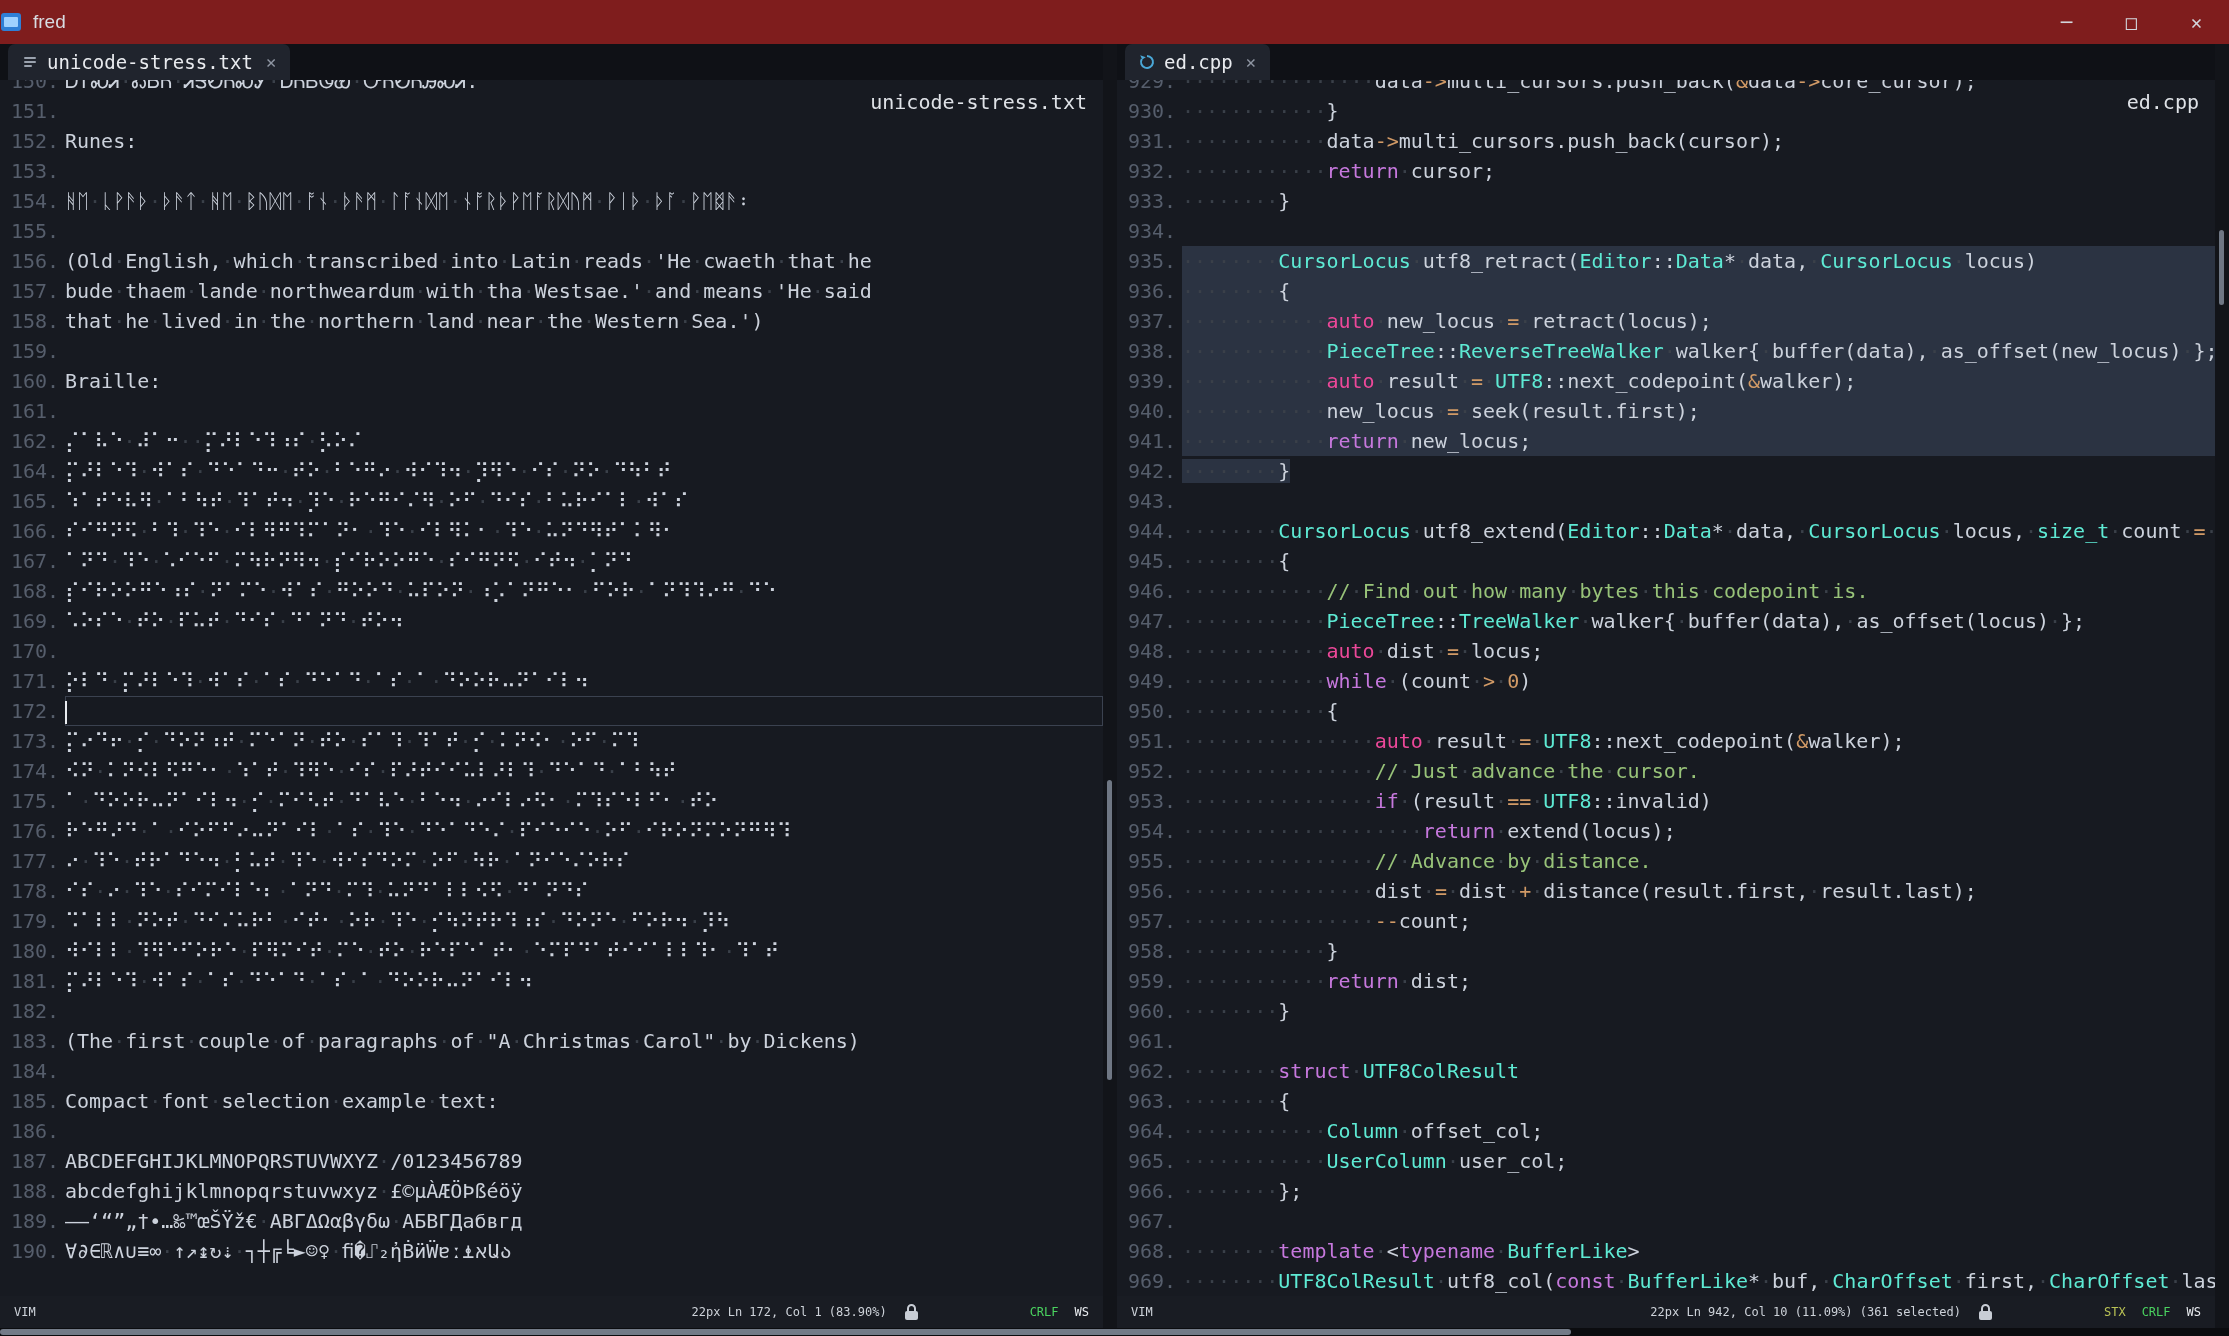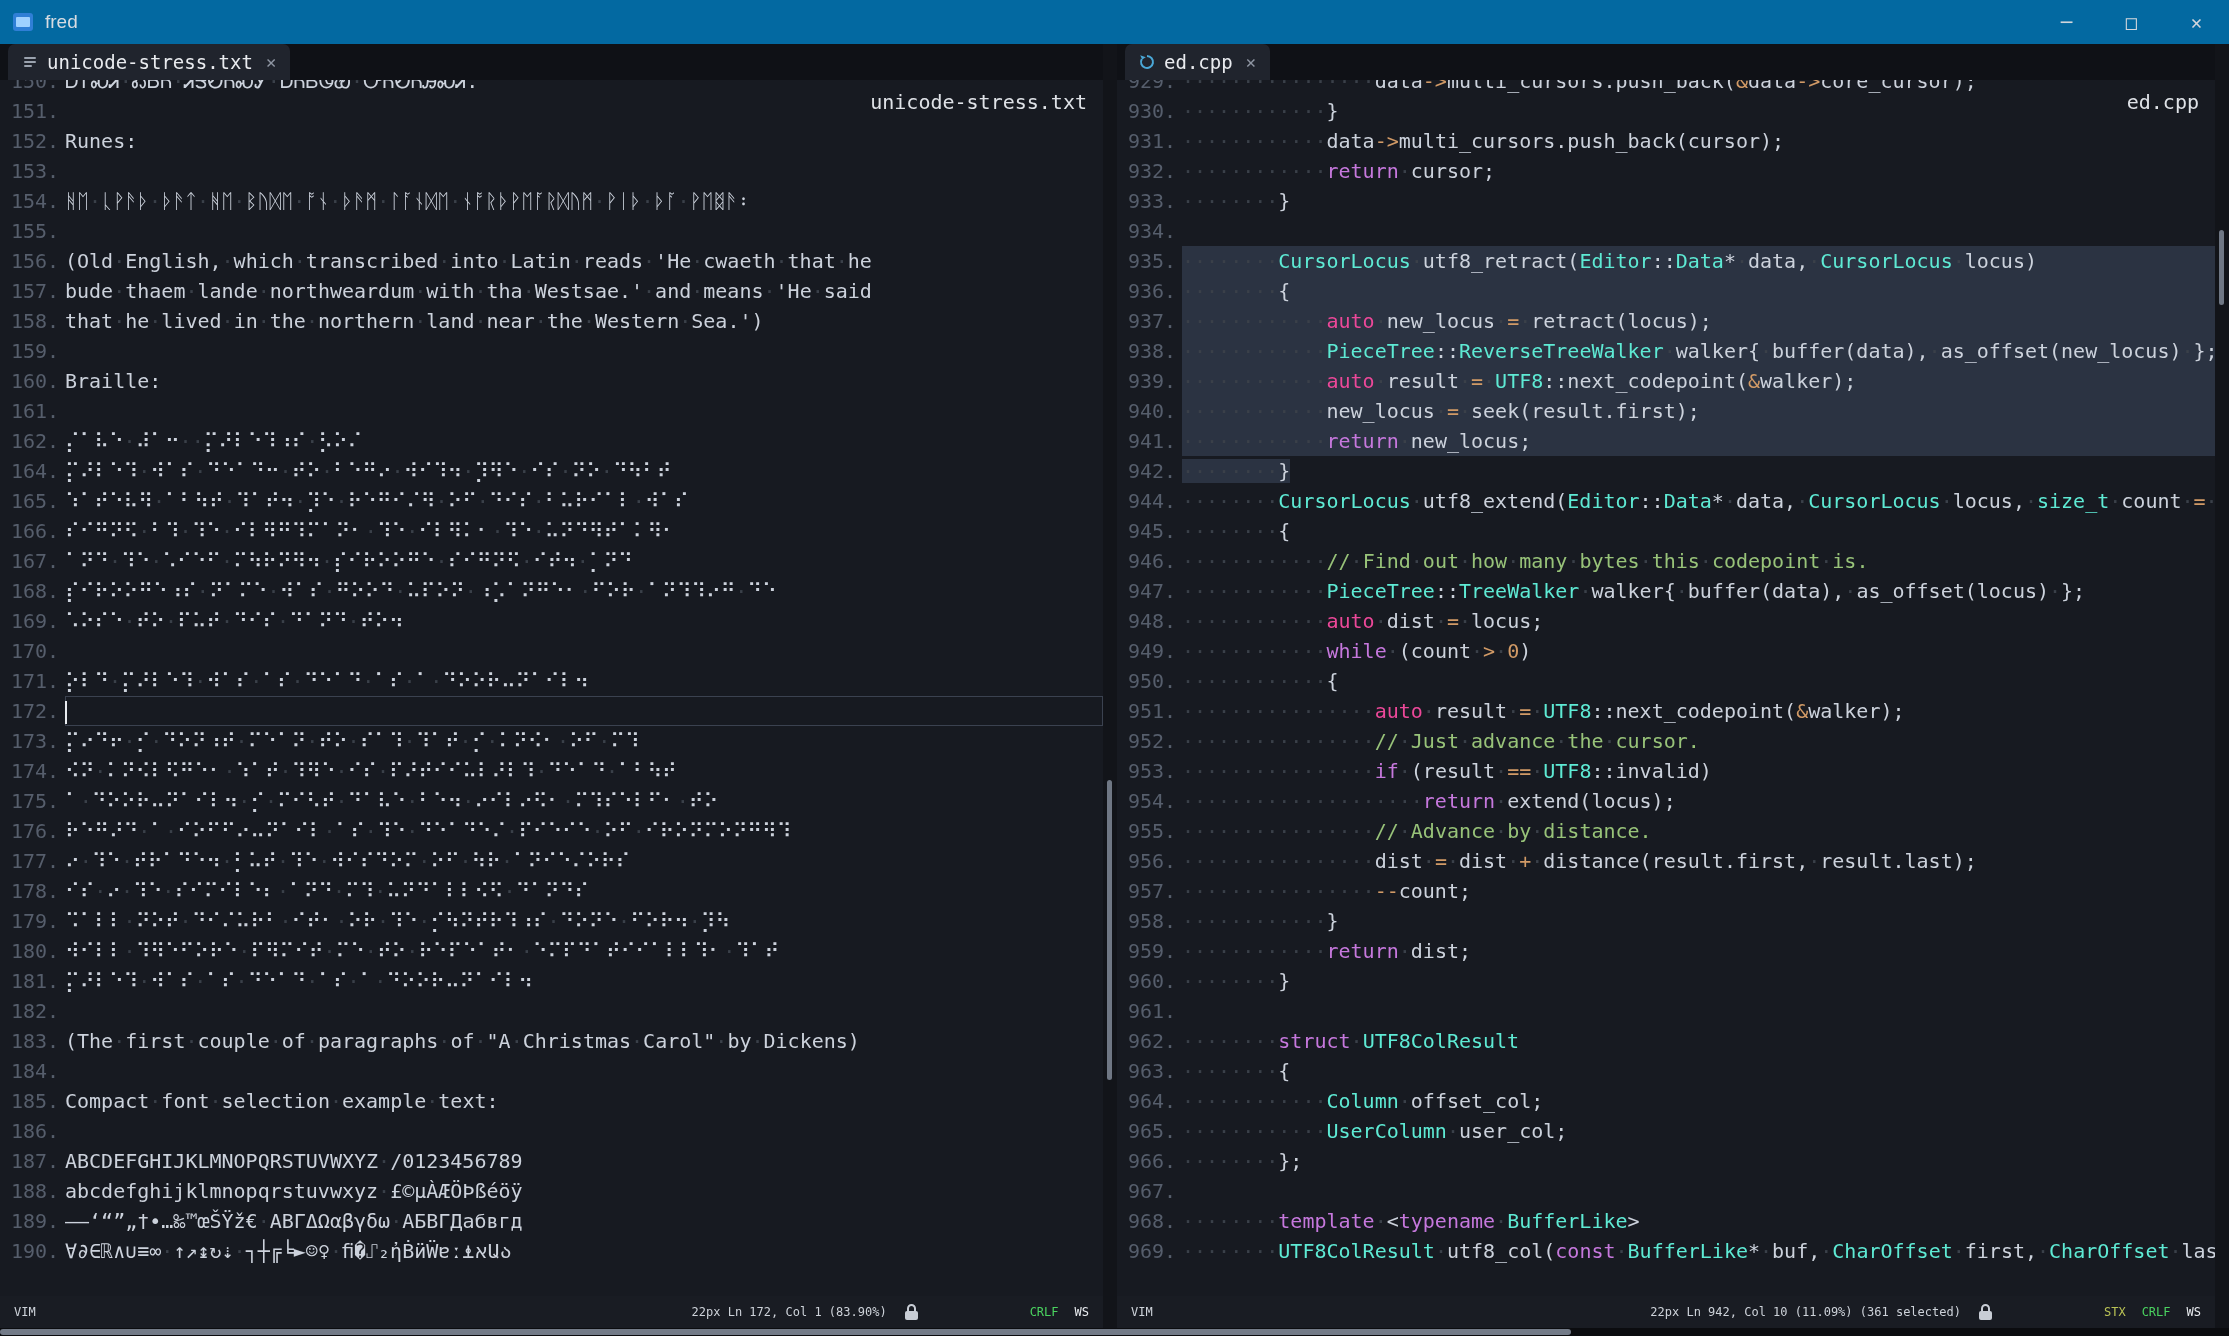--- a/index.html
+++ b/index.html
@@ -2,21 +2,21 @@
 <html><head>
 <meta charset="utf-8">
 <style>
   * { margin:0; padding:0; box-sizing:border-box; }
   html,body { width:2229px; height:1336px; overflow:hidden; background:#0b0c0f; }
   body { font-family:"DejaVu Sans Mono","DejaVu Sans",monospace; }
 
   .window { width:2229px; height:1336px; display:flex; flex-direction:column; background:#0b0c0f; }
 
   
-  .titlebar { height:44px; background:#0369a1; display:flex; align-items:center; padding-left:12px;
+  .titlebar { height:44px; background:#7f1d1d; display:flex; align-items:center; 
               color:#d5d9df; font-family:"Liberation Sans",sans-serif; font-size:19px; flex:none; }
   .app-icon { width:22px; height:22px; display:inline-flex; margin-right:11px; }
   .app-title { color:#d8dce2; }
   .win-controls { margin-left:auto; display:flex; height:100%; }
   .win-btn { width:65px; height:100%; display:flex; align-items:center; justify-content:center;
              color:#d2d6dc; font-size:19px; font-family:"DejaVu Sans Mono",monospace; }
 
   
   .workspace { height:1284px; display:flex; flex:none; }
   .pane { display:flex; flex-direction:column; min-width:0; }
@@ -194,20 +194,21 @@
             <div class="line"><span class="lnum">933.</span><span class="lcontent"><span class="tk-w">········</span><span class="tk-p">}</span></span></div>
             <div class="line"><span class="lnum">934.</span><span class="lcontent"></span></div>
             <div class="line line-sel"><span class="lnum">935.</span><span class="lcontent"><span class="tk-w">········</span><span class="tk-t">CursorLocus</span><span class="tk-w">·</span><span class="tk-p">utf8_retract(</span><span class="tk-t">Editor</span><span class="tk-p">::</span><span class="tk-t">Data</span><span class="tk-p">*</span><span class="tk-w">·</span><span class="tk-p">data,</span><span class="tk-w">·</span><span class="tk-t">CursorLocus</span><span class="tk-w">·</span><span class="tk-p">locus)</span></span></div>
             <div class="line line-sel"><span class="lnum">936.</span><span class="lcontent"><span class="tk-w">········</span><span class="tk-p">{</span></span></div>
             <div class="line line-sel"><span class="lnum">937.</span><span class="lcontent"><span class="tk-w">············</span><span class="tk-a">auto</span><span class="tk-w">·</span><span class="tk-p">new_locus</span><span class="tk-w">·</span><span class="tk-o">=</span><span class="tk-w">·</span><span class="tk-p">retract(locus);</span></span></div>
             <div class="line line-sel"><span class="lnum">938.</span><span class="lcontent"><span class="tk-w">············</span><span class="tk-t">PieceTree</span><span class="tk-p">::</span><span class="tk-t">ReverseTreeWalker</span><span class="tk-w">·</span><span class="tk-p">walker{</span><span class="tk-w">·</span><span class="tk-p">buffer(data),</span><span class="tk-w">·</span><span class="tk-p">as_offset(new_locus)</span><span class="tk-w">·</span><span class="tk-p">};</span></span></div>
             <div class="line line-sel"><span class="lnum">939.</span><span class="lcontent"><span class="tk-w">············</span><span class="tk-a">auto</span><span class="tk-w">·</span><span class="tk-p">result</span><span class="tk-w">·</span><span class="tk-o">=</span><span class="tk-w">·</span><span class="tk-t">UTF8</span><span class="tk-p">::next_codepoint(</span><span class="tk-o">&amp;</span><span class="tk-p">walker);</span></span></div>
             <div class="line line-sel"><span class="lnum">940.</span><span class="lcontent"><span class="tk-w">············</span><span class="tk-p">new_locus</span><span class="tk-w">·</span><span class="tk-o">=</span><span class="tk-w">·</span><span class="tk-p">seek(result.first);</span></span></div>
             <div class="line line-sel"><span class="lnum">941.</span><span class="lcontent"><span class="tk-w">············</span><span class="tk-k">return</span><span class="tk-w">·</span><span class="tk-p">new_locus;</span></span></div>
             <div class="line"><span class="lnum">942.</span><span class="lcontent"><span class="selspan"><span class="tk-w">········</span><span class="tk-p">}</span></span></span></div>
+            <div class="line"><span class="lnum">943.</span><span class="lcontent"></span></div>
             <div class="line"><span class="lnum">944.</span><span class="lcontent"><span class="tk-w">········</span><span class="tk-t">CursorLocus</span><span class="tk-w">·</span><span class="tk-p">utf8_extend(</span><span class="tk-t">Editor</span><span class="tk-p">::</span><span class="tk-t">Data</span><span class="tk-p">*</span><span class="tk-w">·</span><span class="tk-p">data,</span><span class="tk-w">·</span><span class="tk-t">CursorLocus</span><span class="tk-w">·</span><span class="tk-p">locus,</span><span class="tk-w">·</span><span class="tk-t">size_t</span><span class="tk-w">·</span><span class="tk-p">count</span><span class="tk-w">·</span><span class="tk-o">=</span><span class="tk-w">·</span></span></div>
             <div class="line"><span class="lnum">945.</span><span class="lcontent"><span class="tk-w">········</span><span class="tk-p">{</span></span></div>
             <div class="line"><span class="lnum">946.</span><span class="lcontent"><span class="tk-w">············</span><span class="tk-c">//</span><span class="tk-w">·</span><span class="tk-c">Find</span><span class="tk-w">·</span><span class="tk-c">out</span><span class="tk-w">·</span><span class="tk-c">how</span><span class="tk-w">·</span><span class="tk-c">many</span><span class="tk-w">·</span><span class="tk-c">bytes</span><span class="tk-w">·</span><span class="tk-c">this</span><span class="tk-w">·</span><span class="tk-c">codepoint</span><span class="tk-w">·</span><span class="tk-c">is.</span></span></div>
             <div class="line"><span class="lnum">947.</span><span class="lcontent"><span class="tk-w">············</span><span class="tk-t">PieceTree</span><span class="tk-p">::</span><span class="tk-t">TreeWalker</span><span class="tk-w">·</span><span class="tk-p">walker{</span><span class="tk-w">·</span><span class="tk-p">buffer(data),</span><span class="tk-w">·</span><span class="tk-p">as_offset(locus)</span><span class="tk-w">·</span><span class="tk-p">};</span></span></div>
             <div class="line"><span class="lnum">948.</span><span class="lcontent"><span class="tk-w">············</span><span class="tk-a">auto</span><span class="tk-w">·</span><span class="tk-p">dist</span><span class="tk-w">·</span><span class="tk-o">=</span><span class="tk-w">·</span><span class="tk-p">locus;</span></span></div>
             <div class="line"><span class="lnum">949.</span><span class="lcontent"><span class="tk-w">············</span><span class="tk-k">while</span><span class="tk-w">·</span><span class="tk-p">(count</span><span class="tk-w">·</span><span class="tk-o">&gt;</span><span class="tk-w">·</span><span class="tk-n">0</span><span class="tk-p">)</span></span></div>
             <div class="line"><span class="lnum">950.</span><span class="lcontent"><span class="tk-w">············</span><span class="tk-p">{</span></span></div>
             <div class="line"><span class="lnum">951.</span><span class="lcontent"><span class="tk-w">················</span><span class="tk-a">auto</span><span class="tk-w">·</span><span class="tk-p">result</span><span class="tk-w">·</span><span class="tk-o">=</span><span class="tk-w">·</span><span class="tk-t">UTF8</span><span class="tk-p">::next_codepoint(</span><span class="tk-o">&amp;</span><span class="tk-p">walker);</span></span></div>
             <div class="line"><span class="lnum">952.</span><span class="lcontent"><span class="tk-w">················</span><span class="tk-c">//</span><span class="tk-w">·</span><span class="tk-c">Just</span><span class="tk-w">·</span><span class="tk-c">advance</span><span class="tk-w">·</span><span class="tk-c">the</span><span class="tk-w">·</span><span class="tk-c">cursor.</span></span></div>
             <div class="line"><span class="lnum">953.</span><span class="lcontent"><span class="tk-w">················</span><span class="tk-k">if</span><span class="tk-w">·</span><span class="tk-p">(result</span><span class="tk-w">·</span><span class="tk-o">==</span><span class="tk-w">·</span><span class="tk-t">UTF8</span><span class="tk-p">::invalid)</span></span></div>

